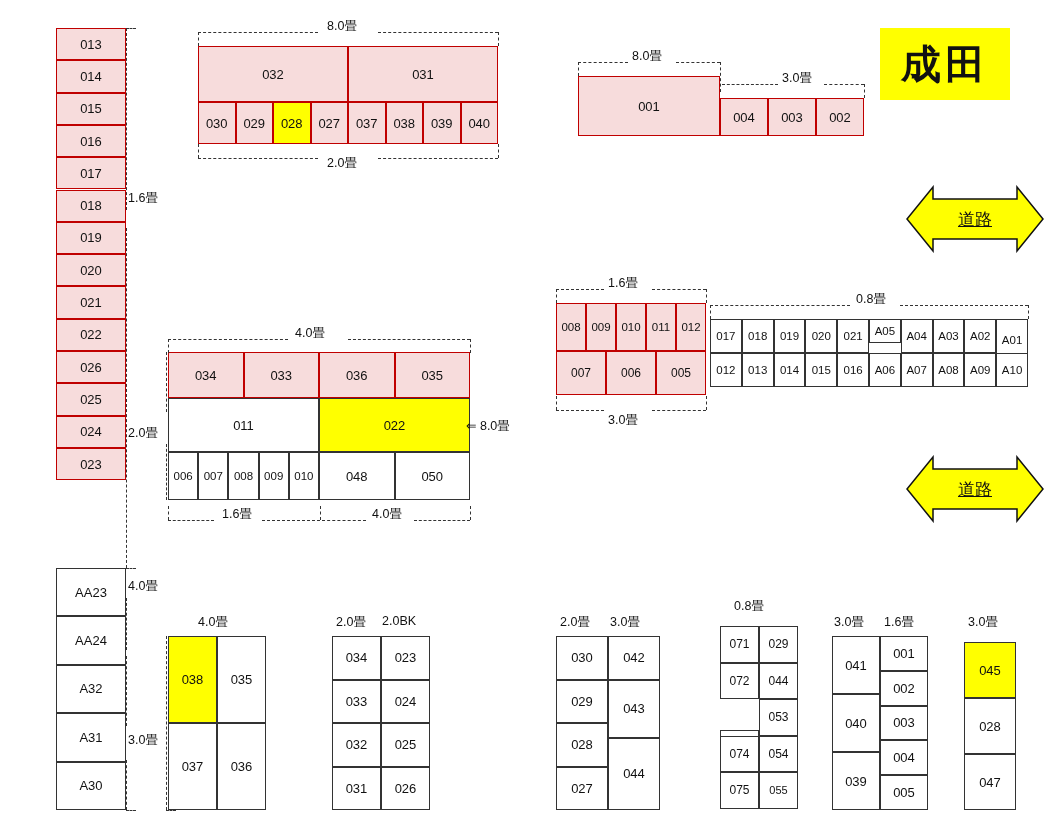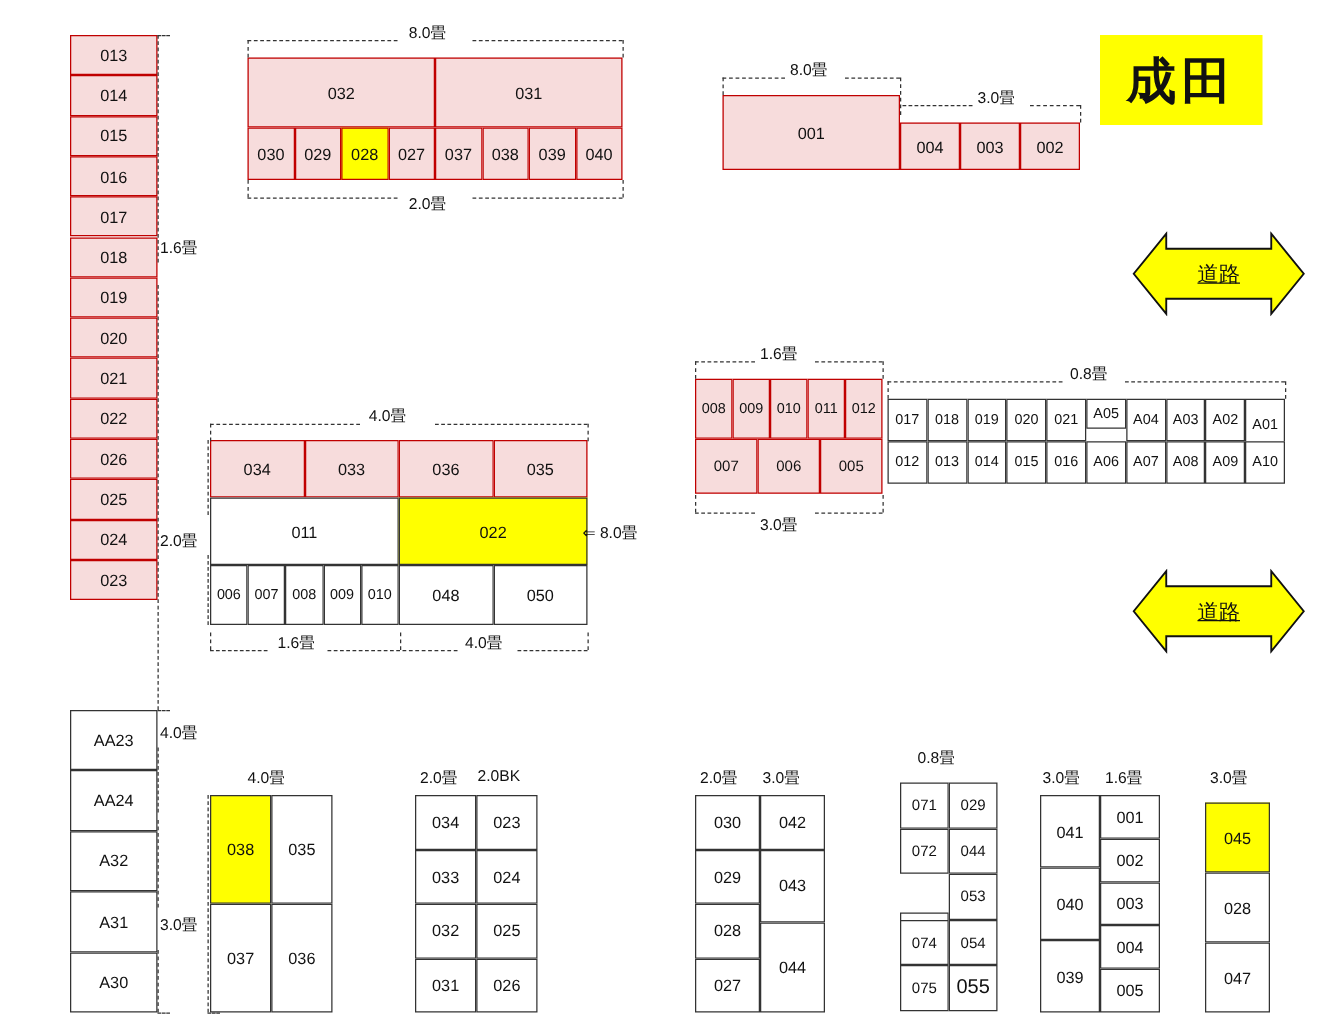--- a/index.html
+++ b/index.html
@@ -449,21 +449,21 @@
     </div>
     <div class="cell white plain" style="left: 759px; top: 662.5px; width: 39px; height: 36.5px; font-size: 12px;">
       <span>044</span>
     </div>
     <div class="cell white plain" style="left: 759px; top: 699px; width: 39px; height: 36.5px; font-size: 12px;">
       <span>053</span>
     </div>
     <div class="cell white plain" style="left: 759px; top: 735.5px; width: 39px; height: 36.5px; font-size: 12px;">
       <span>054</span>
     </div>
-    <div class="cell white plain" style="left: 759px; top: 772px; width: 39px; height: 36.5px; font-size: 16px;">
+    <div class="cell white plain" style="left: 759px; top: 772px; width: 39px; height: 36.5px; font-size: 11px;">
       <span>055</span>
     </div>
   </div>
 <div class="lbl" style="left:734px;top:598px;">0.8畳</div>
 
 <div id="b5">
     <div class="cell white plain" style="left: 832px; top: 636px; width: 48px; height: 58px;">
       <span>041</span>
     </div>
     <div class="cell white plain" style="left: 832px; top: 694px; width: 48px; height: 58px;">

